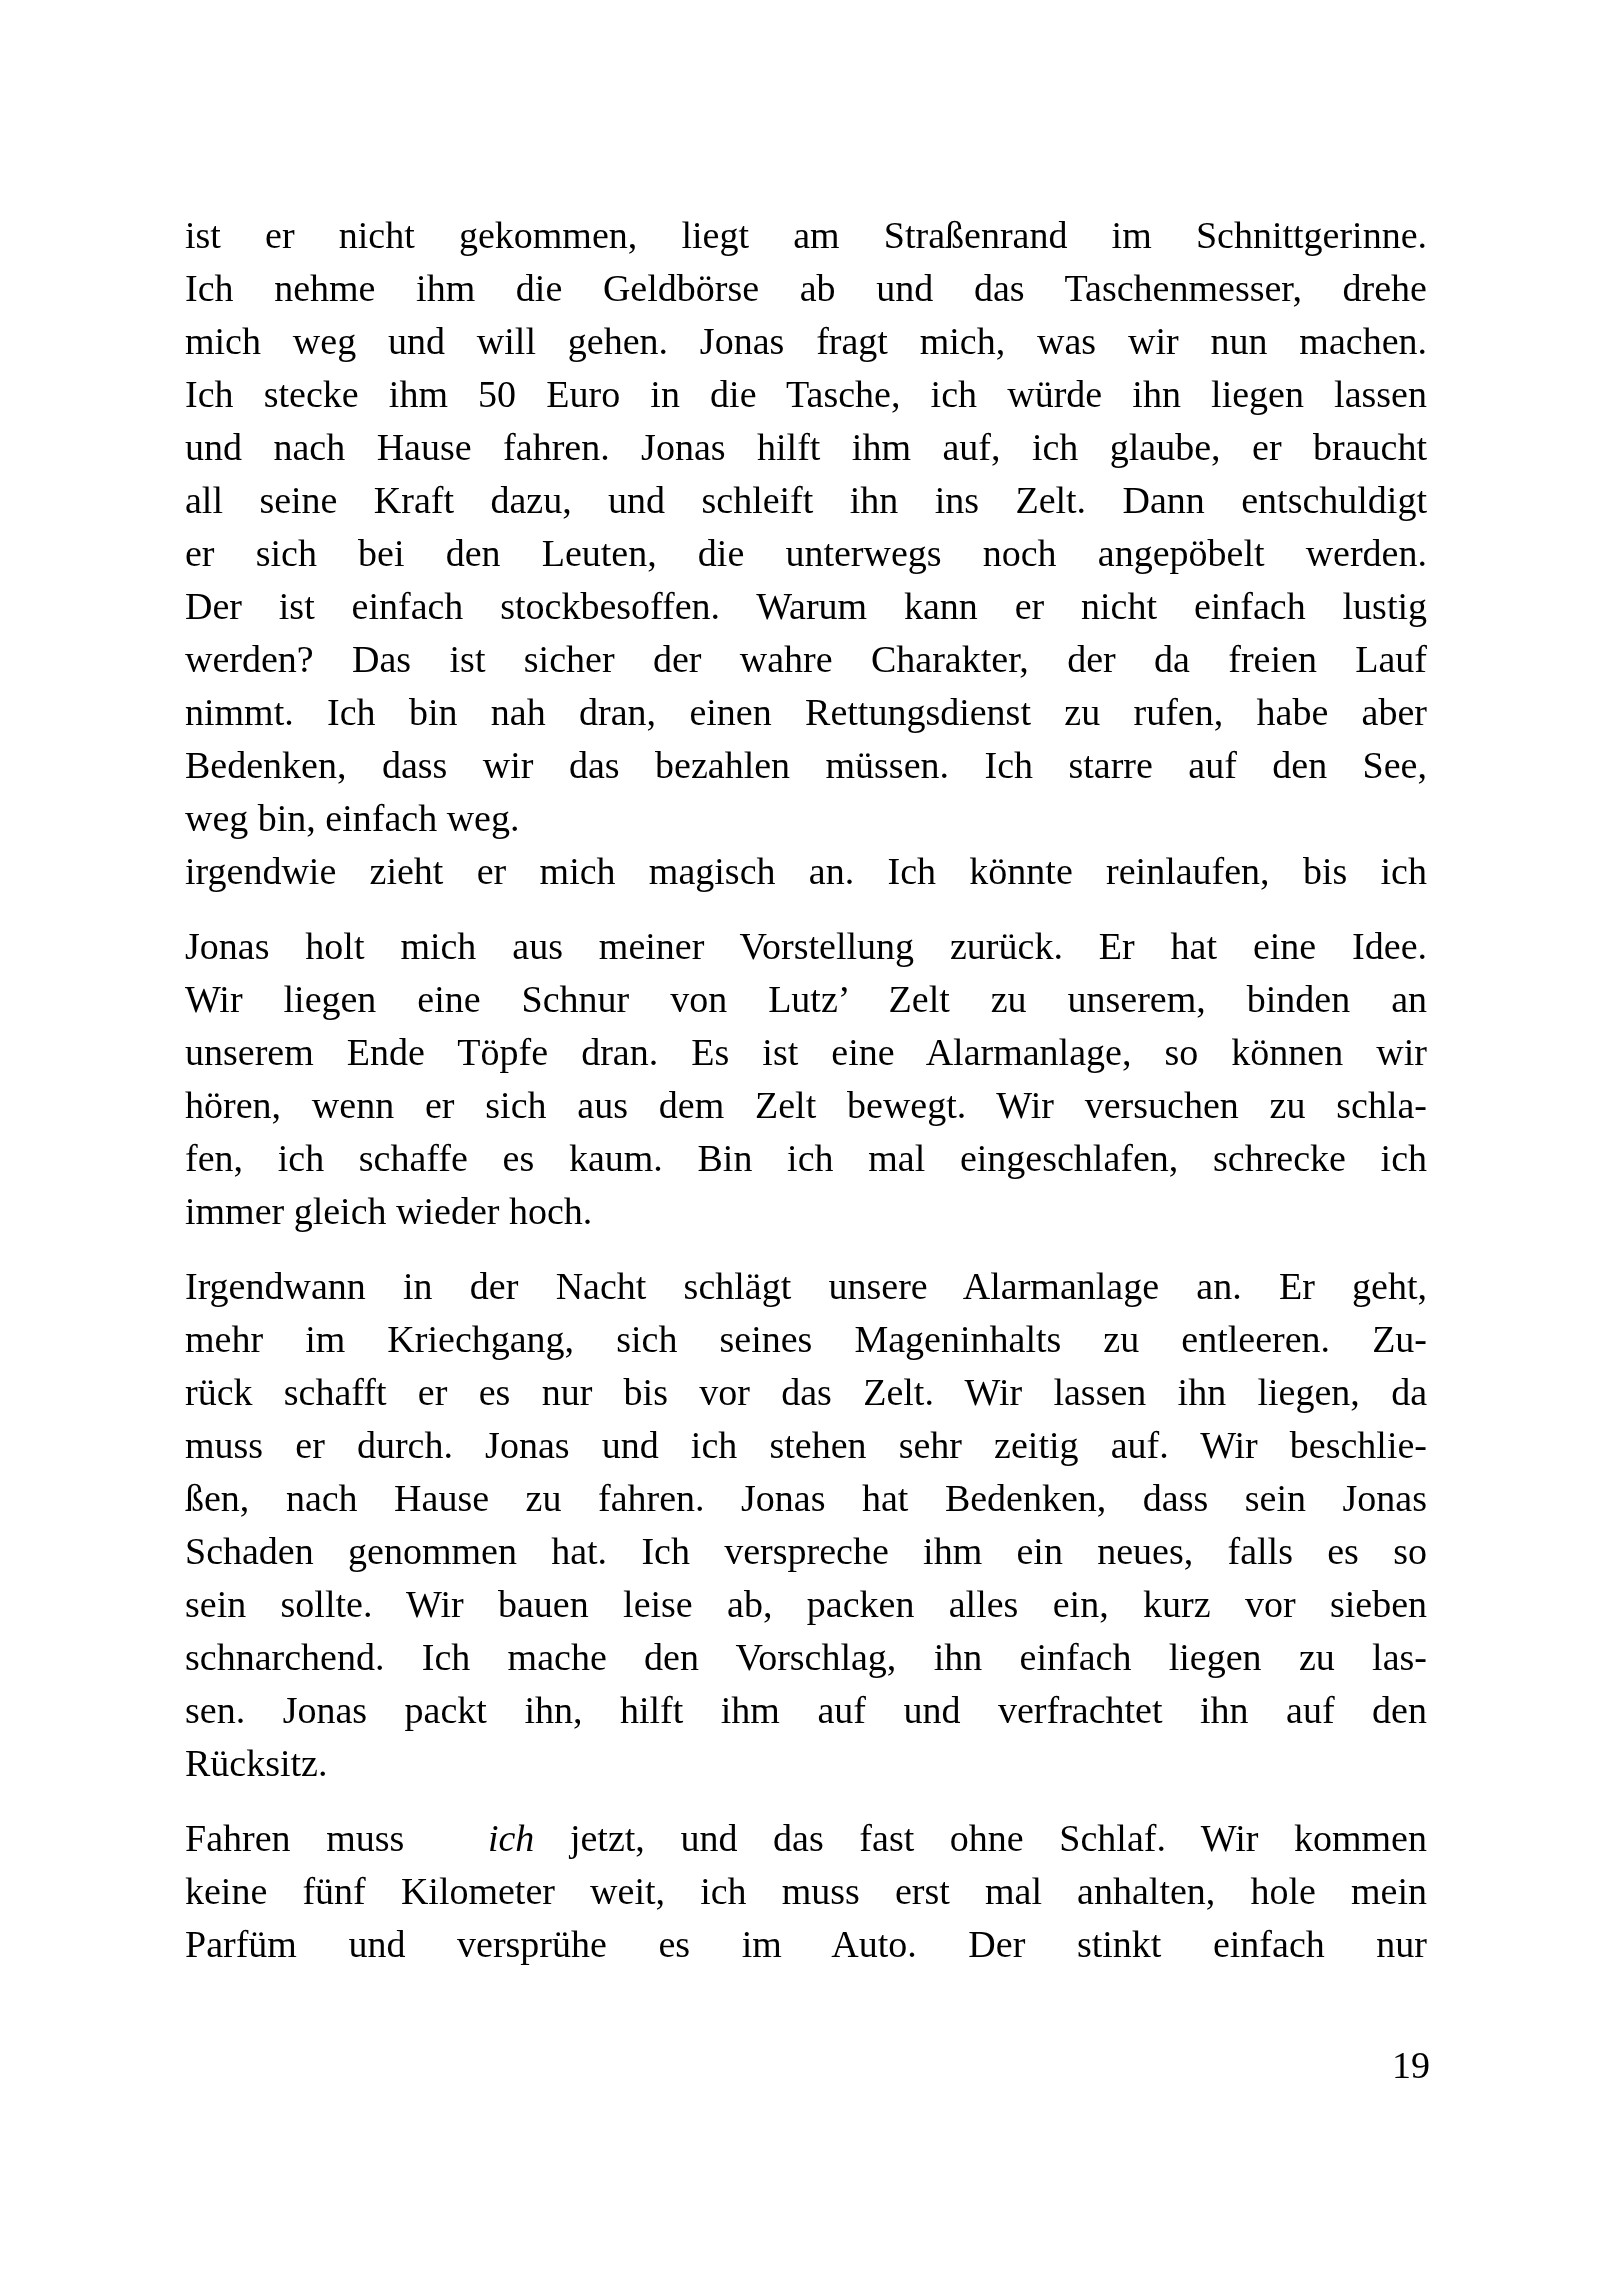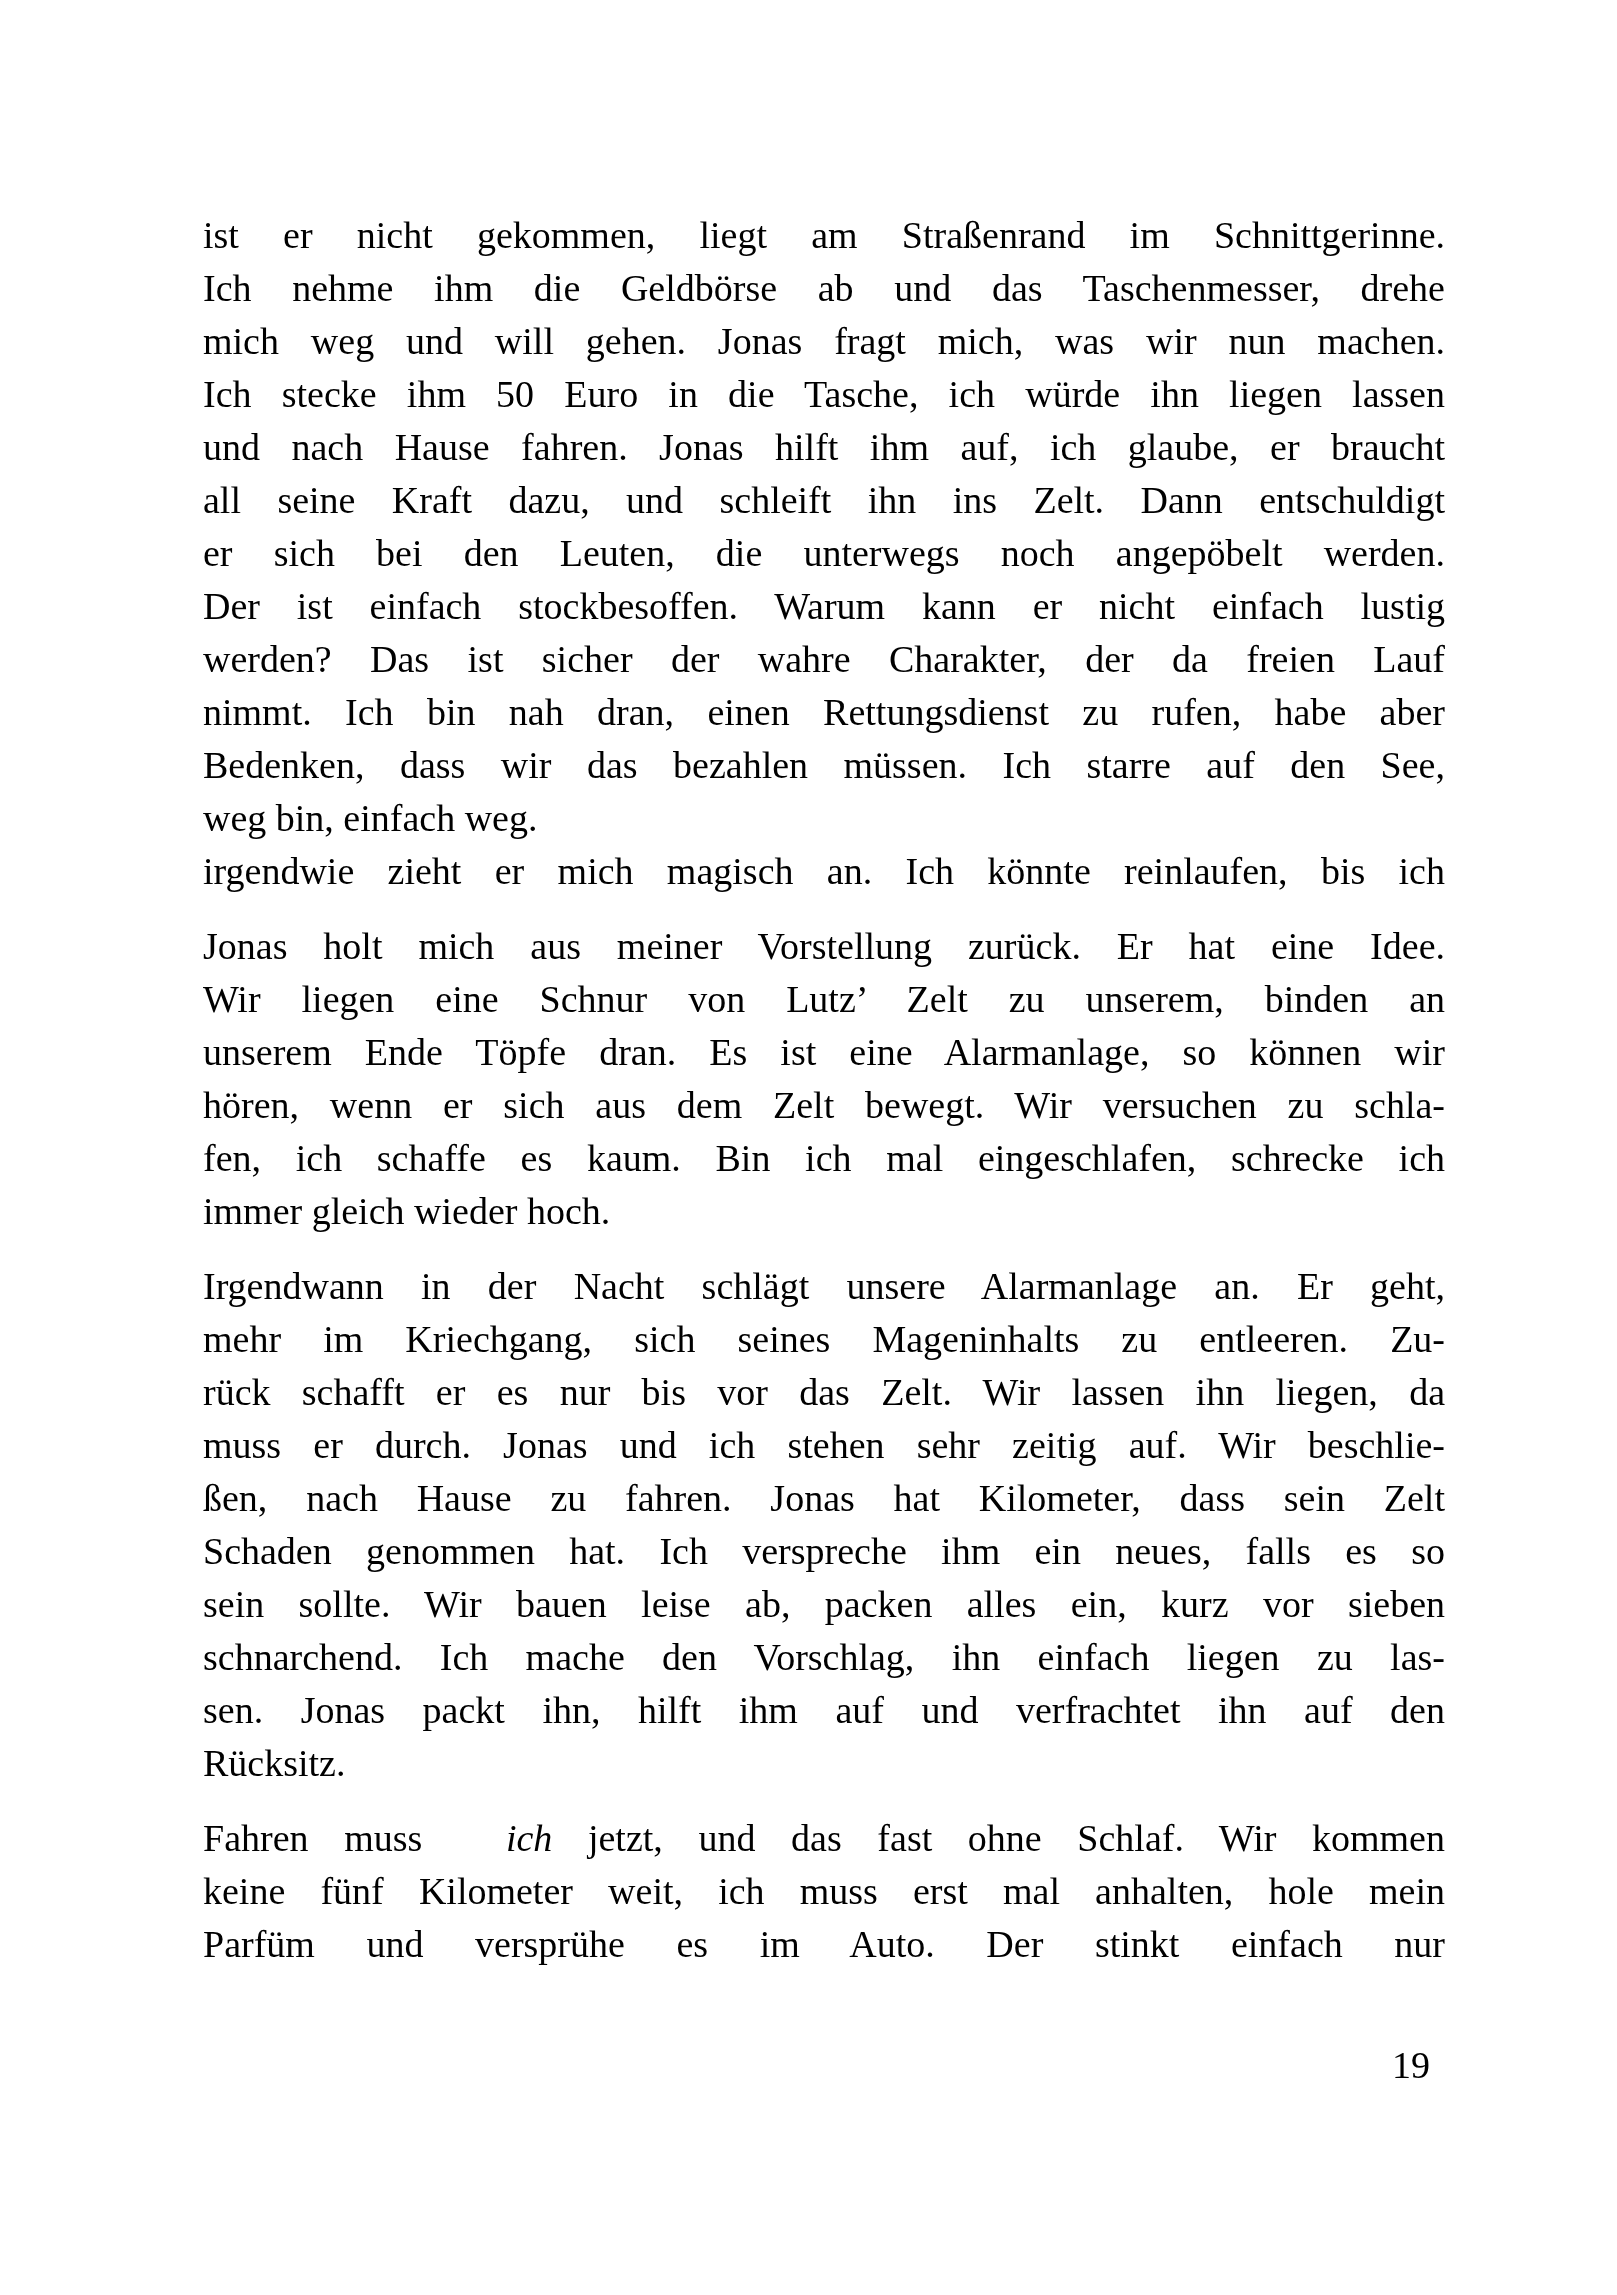--- a/index.html
+++ b/index.html
@@ -11,21 +11,21 @@
     position: relative;
     width: 1618px;
     height: 2295px;
     background: #ffffff;
     color: #000000;
     font-family: "Liberation Serif", "DejaVu Serif", serif;
     overflow: hidden;
   }
   .text-block {
     position: absolute;
-    left: 203px;
+    left: 185px;
     top: 209px;
     width: 1242px;
     font-size: 38px;
     line-height: 53px;
     font-kerning: normal;
   }
   .paragraph { margin: 0; }
   .paragraph + .paragraph { margin-top: 22px; }
   .line {
     text-align: justify;
@@ -72,21 +72,21 @@
         <div class="line">unserem Ende Töpfe dran. Es ist eine Alarmanlage, so können wir</div>
         <div class="line">hören, wenn er sich aus dem Zelt bewegt. Wir versuchen zu schla-</div>
         <div class="line">fen, ich schaffe es kaum. Bin ich mal eingeschlafen, schrecke ich</div>
         <div class="line lastline">immer gleich wieder hoch.</div>
       </div>
       <div class="paragraph">
         <div class="line">Irgendwann in der Nacht schlägt unsere Alarmanlage an. Er geht,</div>
         <div class="line">mehr im Kriechgang, sich seines Mageninhalts zu entleeren. Zu-</div>
         <div class="line">rück schafft er es nur bis vor das Zelt. Wir lassen ihn liegen, da</div>
         <div class="line">muss er durch. Jonas und ich stehen sehr zeitig auf. Wir beschlie-</div>
-        <div class="line">ßen, nach Hause zu fahren. Jonas hat Kilometer, dass sein Zelt</div>
+        <div class="line">ßen, nach Hause zu fahren. Jonas hat Bedenken, dass sein Jonas</div>
         <div class="line">Schaden genommen hat. Ich verspreche ihm ein neues, falls es so</div>
         <div class="line">sein sollte. Wir bauen leise ab, packen alles ein, kurz vor sieben</div>
         <div class="line">schnarchend. Ich mache den Vorschlag, ihn einfach liegen zu las-</div>
         <div class="line">sen. Jonas packt ihn, hilft ihm auf und verfrachtet ihn auf den</div>
         <div class="line lastline">Rücksitz.</div>
       </div>
       <div class="paragraph">
         <div class="line"><span>Fahren muss </span><span class="italic">ich</span><span> jetzt, und das fast ohne Schlaf. Wir kommen</span></div>
         <div class="line">keine fünf Kilometer weit, ich muss erst mal anhalten, hole mein</div>
         <div class="line">Parfüm und versprühe es im Auto. Der stinkt einfach nur</div>

